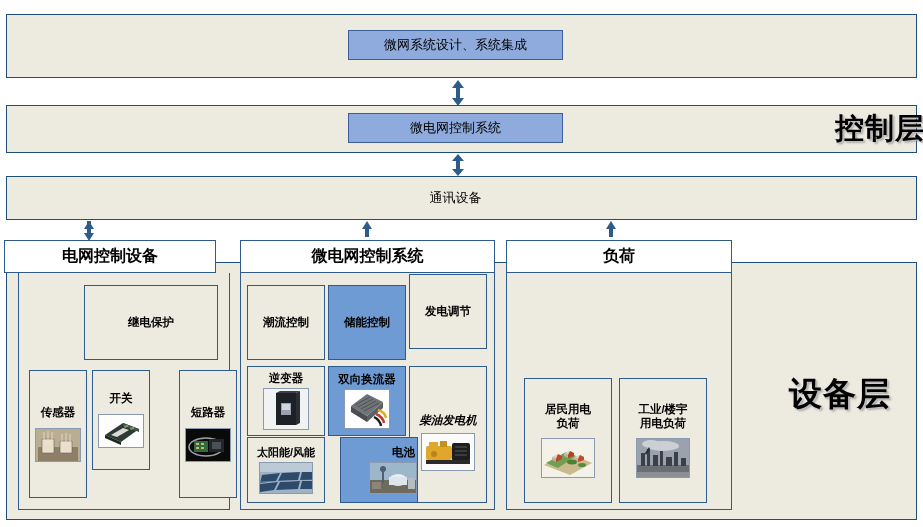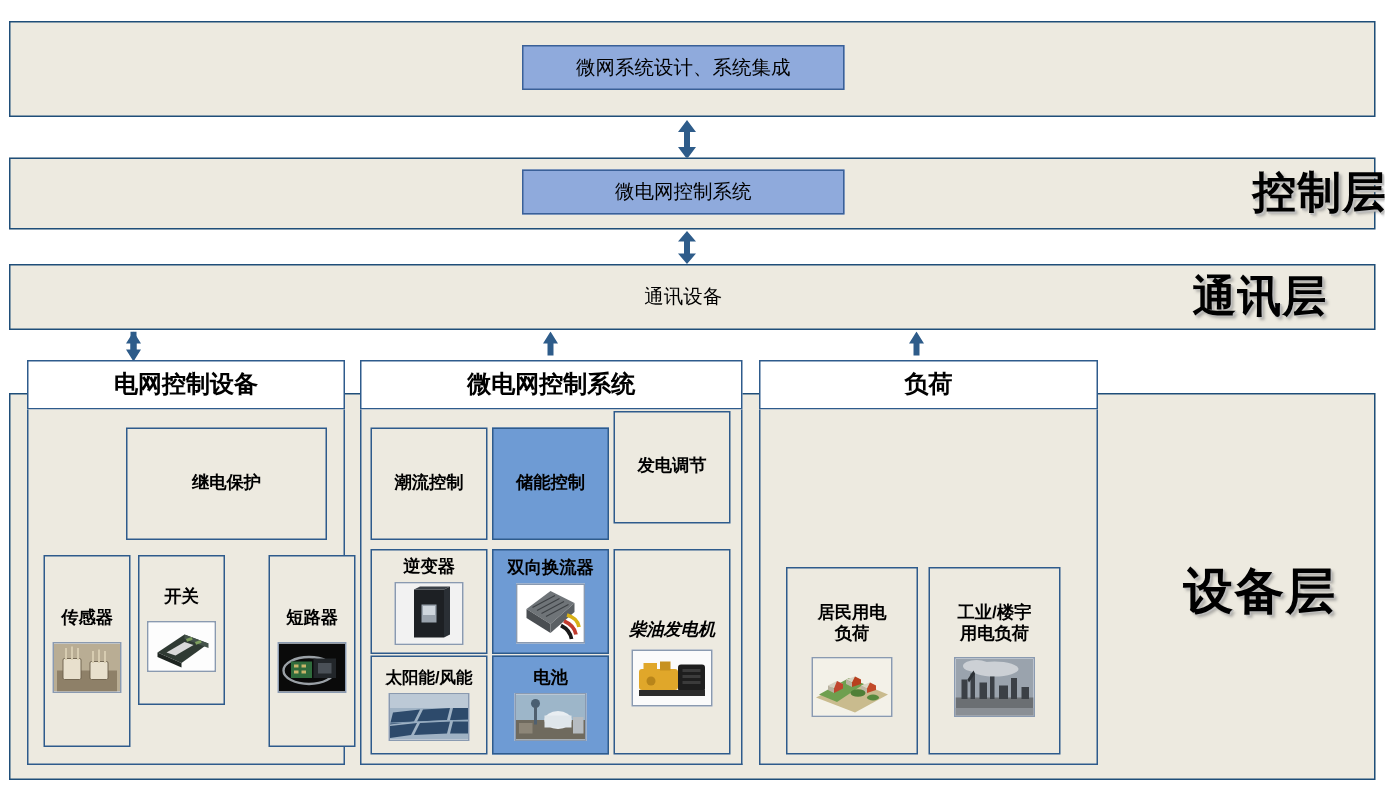--- a/index.html
+++ b/index.html
@@ -83,23 +83,20 @@
   <div class="abs darrow" style="left:450px;top:154px;width:16px;height:22px;">
     <svg width="16" height="22" viewBox="0 0 16 22">
       <polygon points="8,0 14,7 10,7 10,15 14,15 8,22 2,15 6,15 6,7 2,7" fill="#2E5C8A"></polygon>
     </svg>
   </div>
 
   <div class="abs beige" style="left:6px;top:176px;width:911px;height:44px;"></div>
   <div class="abs ctr plain-text" style="left:348px;top:186px;width:215px;height:24px;">
     <span>通讯设备</span>
   </div>
-  <div class="abs ctr layer-label" style="left:780px;top:180px;width:120px;height:36px;">
-    <span>通讯层</span>
-  </div>
 
   <div class="abs" style="left:82px;top:221px;width:14px;height:20px;">
     <svg width="14" height="20" viewBox="0 0 14 20">
       <polygon points="7,20 12,12 9,12 9,0 5,0 5,12 2,12" fill="#2E5C8A"></polygon>
       <polygon points="7,0 12,8 9,8 9,16 5,16 5,8 2,8" fill="#2E5C8A"></polygon>
     </svg>
   </div>
   <div class="abs" style="left:360px;top:221px;width:14px;height:20px;">
     <svg width="14" height="20" viewBox="0 0 14 20">
       <polygon points="7,0 12,8 9,8 9,16 5,16 5,8 2,8" fill="#2E5C8A"></polygon>
@@ -109,21 +106,21 @@
     <svg width="14" height="20" viewBox="0 0 14 20">
       <polygon points="7,0 12,8 9,8 9,16 5,16 5,8 2,8" fill="#2E5C8A"></polygon>
     </svg>
   </div>
 
   <div class="abs beige" style="left:6px;top:262px;width:911px;height:258px;"></div>
   <div class="abs ctr layer-label" style="left:775px;top:372px;width:130px;height:44px;">
     <span style="font-size:33px;">设备层</span>
   </div>
 
-  <div class="abs ctr group-head" style="left:18px;top:240px;width:212px;height:33px;">
+  <div class="abs ctr group-head" style="left:4px;top:240px;width:212px;height:33px;">
     <span>电网控制设备</span>
   </div>
   <div class="abs group-body" style="left:18px;top:273px;width:212px;height:237px;"></div>
 
   <div class="abs cell" style="left:84px;top:285px;width:134px;height:75px;">
     <span class="lbl">继电保护</span>
   </div>
 
   <div class="abs cell" style="left:29px;top:370px;width:58px;height:128px;">
     <span class="lbl">传感器</span>
@@ -267,21 +264,21 @@
           <polygon points="20,19 40,18 38,26 16,27"></polygon>
           <polygon points="42,9 52,9 52,17 40,17"></polygon>
           <polygon points="42,18 52,18 52,26 40,26"></polygon>
         </g>
         <g stroke="#8fa7bd" stroke-width="0.6">
           <line x1="0" y1="19" x2="52" y2="17"></line>
         </g>
       </svg>
     </span>
   </div>
-  <div class="abs cell hl" style="left:328px;top:437px;width:78px;height:66px;">
+  <div class="abs cell hl" style="left:340px;top:437px;width:78px;height:66px;align-items:flex-end;">
     <span class="lbl">电池</span>
     <span class="thumb">
       <svg width="46" height="30" viewBox="0 0 46 30">
         <rect width="46" height="30" fill="#9db6c9"></rect>
         <rect y="17" width="46" height="13" fill="#6f6a5e"></rect>
         <circle cx="13" cy="6" r="3" fill="#4a5f72"></circle>
         <rect x="12" y="8" width="2" height="12" fill="#50606f"></rect>
         <ellipse cx="28" cy="17" rx="9" ry="6" fill="#e9eef2"></ellipse>
         <rect x="19" y="14" width="18" height="8" fill="#dfe6eb"></rect>
         <rect x="2" y="19" width="9" height="7" fill="#8d8678"></rect>

